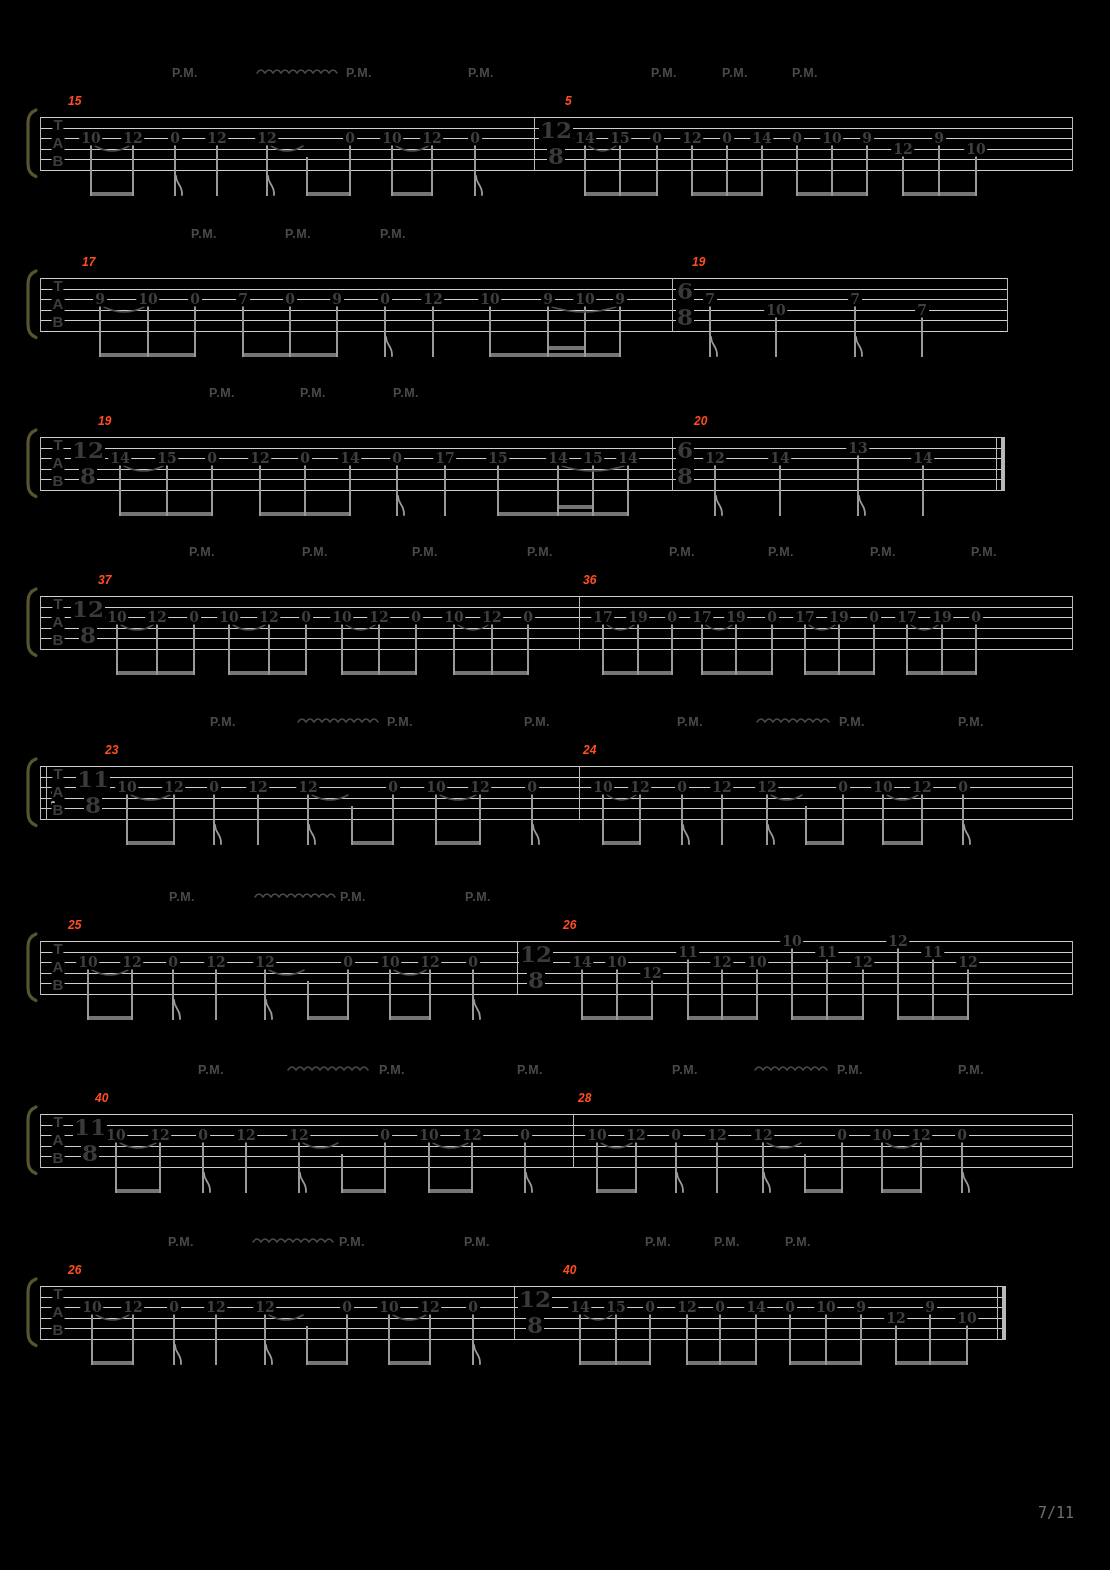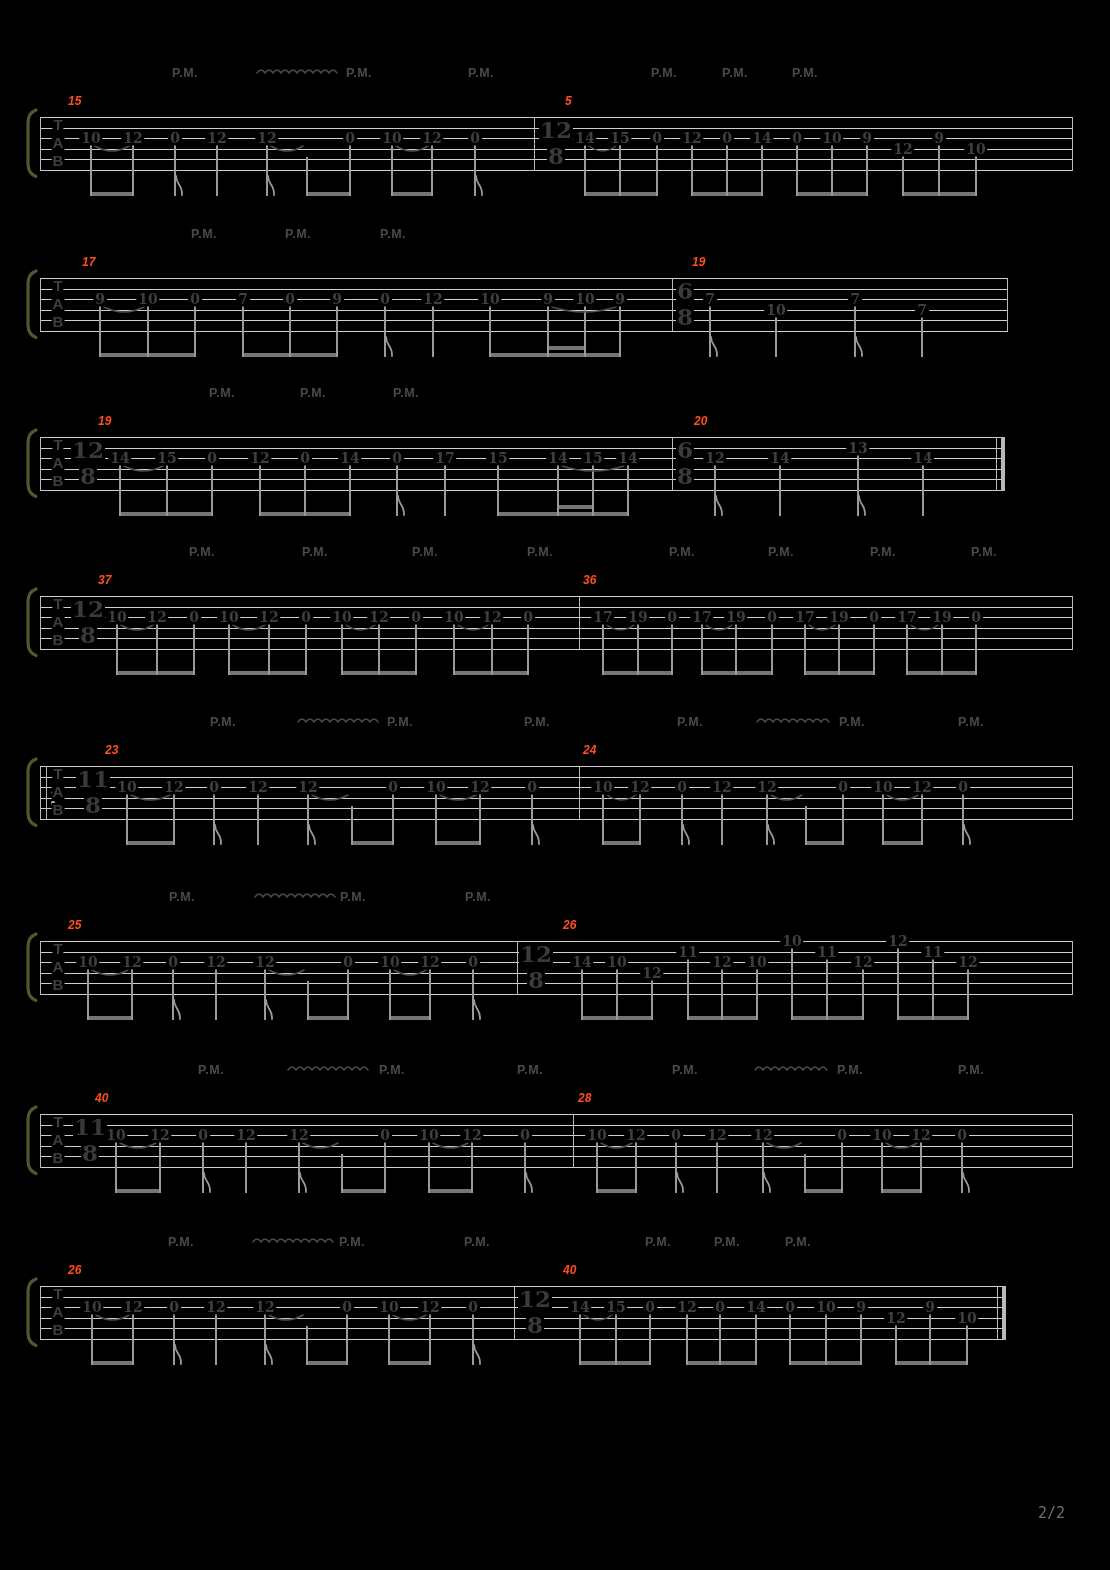--- a/index.html
+++ b/index.html
@@ -5,21 +5,21 @@
   html,body{margin:0;padding:0;background:#000;}
   #page{position:relative;width:1110px;height:1570px;background:#000;overflow:hidden;
         font-family:"Liberation Sans",sans-serif;}
   .abs{position:absolute;}
   #page-indicator{position:absolute;left:1038px;top:1504px;font:15px "DejaVu Sans Mono",monospace;color:#6f6f6f;}
 </style>
 </head>
 <body>
 
 <div id="page">
-  <div id="page-indicator">2/2</div>
+  <div id="page-indicator">7/11</div>
 <svg width="14" height="70.5" style="position: absolute; left: 24px; top: 108px; overflow: visible;">
       <path d="M12 2 Q4 5 4 15 L4 55.5 Q4 65.5 12 68.5" stroke="#55552e" stroke-width="3.2" fill="none" stroke-linecap="round"></path>
     </svg>
     <div class="abs" style="left: 40px; top: 117px; width: 1033px; height: 1px; background: rgb(207, 207, 207);"></div>
     <div class="abs" style="left: 40px; top: 127.5px; width: 1033px; height: 1px; background: rgb(207, 207, 207);"></div>
     <div class="abs" style="left: 40px; top: 138px; width: 1033px; height: 1px; background: rgb(207, 207, 207);"></div>
     <div class="abs" style="left: 40px; top: 148.5px; width: 1033px; height: 1px; background: rgb(207, 207, 207);"></div>
     <div class="abs" style="left: 40px; top: 159px; width: 1033px; height: 1px; background: rgb(207, 207, 207);"></div>
     <div class="abs" style="left: 40px; top: 169.5px; width: 1033px; height: 1px; background: rgb(207, 207, 207);"></div>
     <div class="abs" style="left: 40px; top: 117px; width: 1.4px; height: 53.5px; background: rgb(185, 185, 185);"></div>

